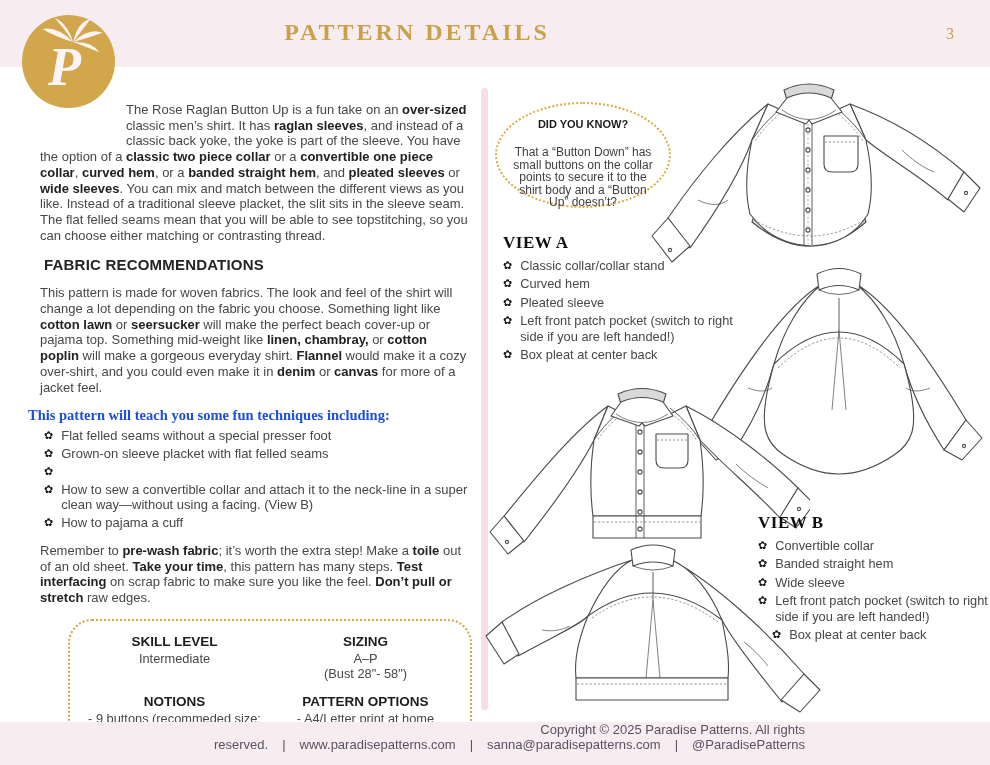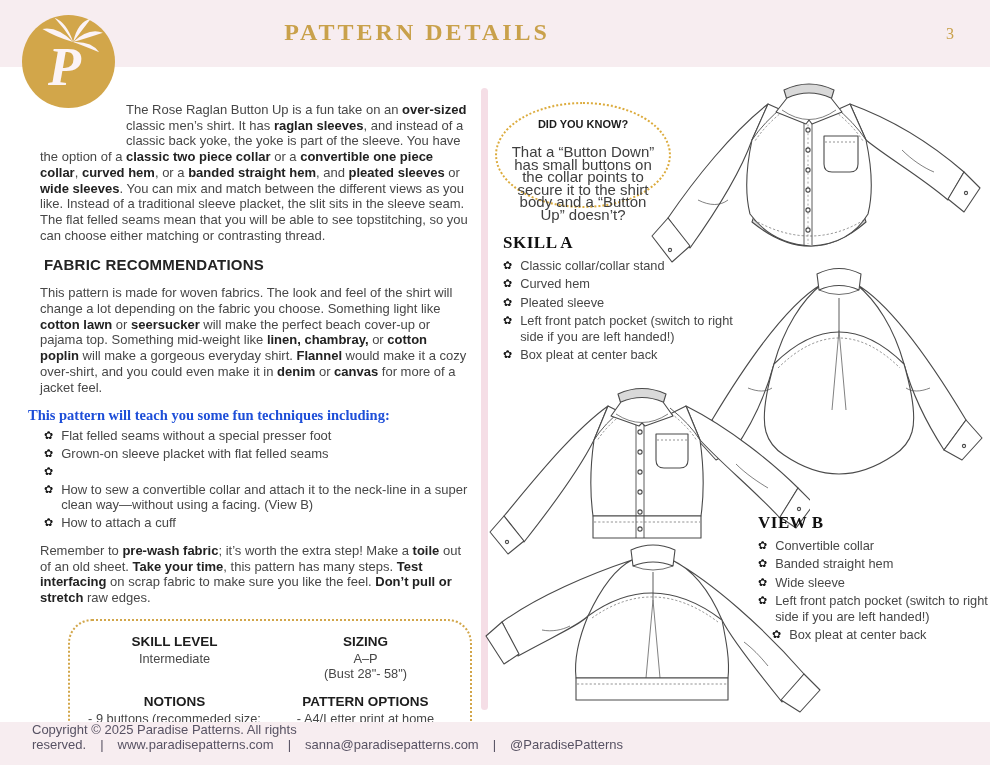--- a/index.html
+++ b/index.html
@@ -50,40 +50,40 @@
   .divider { position:absolute; left:481px; top:88px; width:7px; height:622px;
     background:#f5dee6; border-radius:4px; }
 
   
   .dyk {
     position:absolute; left:495px; top:102px; width:176px; height:106px;
     border:2px dotted #dcab3c; border-radius:50%; box-sizing:border-box;
     text-align:center; padding:14px 12px 0 12px;
   }
   .dyk-title { font-size:11px; font-weight:bold; color:#1b1b1b; margin-bottom:2px; }
-  .dyk-body { font-size:15px; line-height:12.5px; color:#3f3f3f;margin-top:16px; }
+  .dyk-body { font-size:12px; line-height:12.5px; color:#3f3f3f;margin-top:16px; }
 
   .viewlist { position:absolute; }
   #view-a { left:503px; top:233px; width:242px; }
   #view-b { left:758px; top:513px; width:234px; }
   .viewlist h3 {
     font-family:"Liberation Serif", serif; font-weight:bold; font-size:17px;
     color:#101010; margin:0 0 5px 0; letter-spacing:0.5px;
   }
   .viewlist ul { list-style:none; margin:0; padding:0; }
   .viewlist li { display:flex; gap:8px; font-size:12.8px; line-height:15.4px; margin-bottom:3px; color:#474747; }
   .viewlist .bullet { flex:0 0 auto; font-size:11px; line-height:15.4px; color:#161616; }
   #view-b li.indented { margin-left:14px; }
 
   .drawing { position:absolute; }
   .drawing svg { display:block; }
 
   .footer-text {
-    position:absolute; bottom:13px; left:0; width:805px; text-align:left;
-    font-size:13px; color:#575263;margin-left:32px;
+    position:absolute; bottom:13px; left:0; width:805px; text-align:right;
+    font-size:13px; color:#575263;
   }
   .footer-text .sep { margin:0 14px; color:#575263; }
 </style>
 </head>
 <body>
 
 <div class="page">
 
   <div class="band-top"></div>
   <div class="page-title">PATTERN DETAILS</div>
@@ -121,21 +121,21 @@
         </li>
       <li>
           <span class="bullet">✿</span>
         </li>
       <li>
           <span class="bullet">✿</span>
           <span>How to sew a convertible collar and attach it to the neck-line in a super clean way—without using a facing. (View B)</span>
         </li>
       <li>
           <span class="bullet">✿</span>
-          <span>How to attach a cuff</span>
+          <span>How to pajama a cuff</span>
         </li>
     </ul>
 
     <p class="body-p"><span>Remember to </span><span class="rb">pre-wash fabric</span><span>; it’s worth the extra step! Make a </span><span class="rb">toile</span><span> out of an old sheet. </span><span class="rb">Take your time</span><span>, this pattern has many steps. </span><span class="rb">Test interfacing</span><span> on scrap fabric to make sure you like the feel. </span><span class="rb">Don’t pull or stretch</span><span> raw edges.</span></p>
 
     <div class="infobox">
       <div>
         <div class="lbl">SKILL LEVEL</div>
         <div class="val">Intermediate</div>
       </div>
@@ -229,21 +229,21 @@
 
       <path d="M129,16 Q151,5 173,16 L171,32 Q151,23 131,32 Z" fill="#ffffff"></path>
       <path d="M131,32 Q151,41 171,32" stroke-width="0.8"></path>
 
       <path d="M60,130 C70,134 78,134 84,130" stroke-width="0.7"></path>
       <path d="M242,130 C232,134 224,134 218,130" stroke-width="0.7"></path>
     </svg>
   </div>
 
   <div class="viewlist" id="view-a">
-    <h3>SKILL A</h3>
+    <h3>VIEW A</h3>
     <ul>
       <li>
           <span class="bullet">✿</span>
           <span>Classic collar/collar stand</span>
         </li>
       <li>
           <span class="bullet">✿</span>
           <span>Curved hem</span>
         </li>
       <li>

